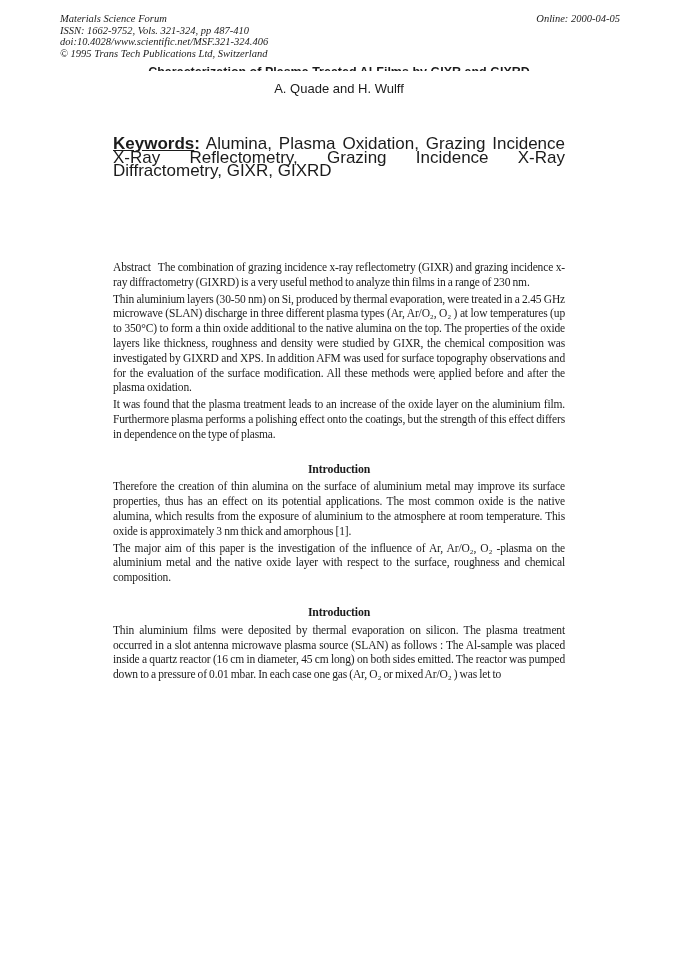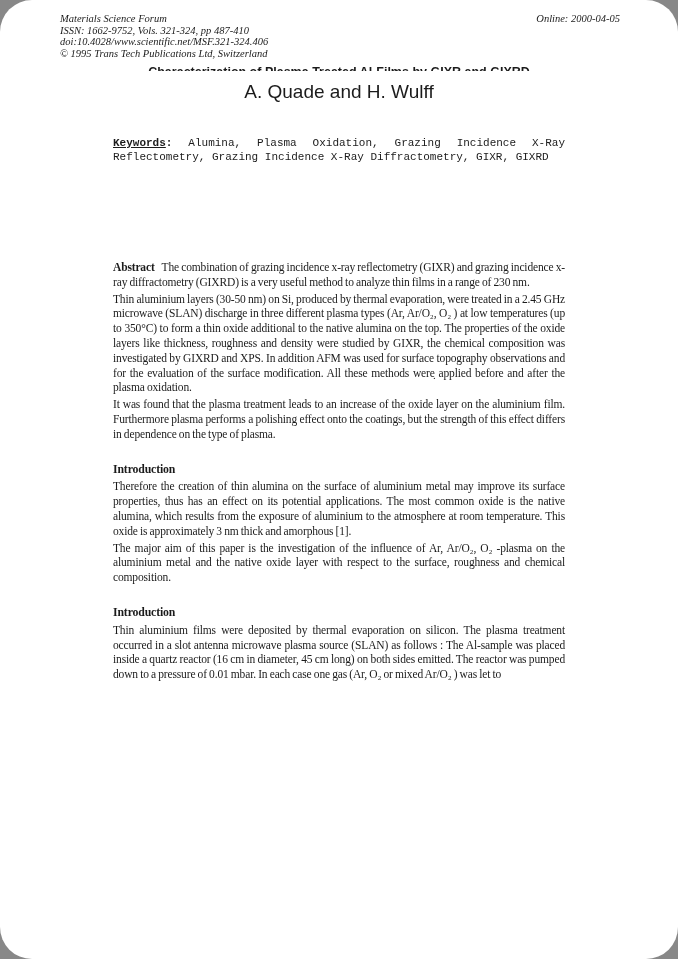--- a/index.html
+++ b/index.html
@@ -3,21 +3,20 @@
 <meta charset="utf-8">
 <style>
   html,body { margin:0; padding:0; background:#888; }
   .page {
     position:relative;
     width:678px; height:959px;
     background:#ffffff;
     color:#1b1b1b;
     font-family:"Liberation Serif","DejaVu Serif",serif;
     overflow:hidden;
-    border-radius:32px;
   }
   
   .header {
     position:absolute; top:13px; left:60px; right:58px;
     display:flex; justify-content:space-between;
     font-style:italic; font-size:10.5px; line-height:11.6px;
   }
   .header-left div { white-space:nowrap; }
   .header-right { text-align:right; white-space:nowrap; }
 
@@ -31,53 +30,53 @@
     font-family:"Liberation Sans","DejaVu Sans",sans-serif;
     font-weight:bold; font-size:12.5px; line-height:16px;
     margin-top:-8px; white-space:nowrap;
   }
 
   
   .authors {
     position:absolute; top:81px; left:0; width:100%;
     text-align:center;
     font-family:"Liberation Sans","DejaVu Sans",sans-serif;
-    font-size:19px;
+    font-size:13px;
   }
   .affiliation {
     position:absolute; top:102px; left:0; width:100%;
     text-align:center;
     font-family:"Liberation Sans","DejaVu Sans",sans-serif;
     font-size:11px; line-height:12.5px;
   }
 
   
   .keywords {
     position:absolute; top:137px; left:113px; width:452px;
-    font-family:Liberation Mono, monospace;
-    font-size:11px; line-height:13.5px;
+    font-family:Liberation Sans, sans-serif;
+    font-size:17px; line-height:13.5px;
     text-align:justify;
   }
   .kw-label { font-weight:bold; text-decoration:underline; }
   .kw-colon { font-weight:bold; }
 
   
   .body-text {
     position:absolute; top:260px; left:113px; width:452px;
     font-size:11.5px; line-height:14.8px;
     letter-spacing:-0.15px; word-spacing:-0.5px;
     text-align:justify;
   }
   .body-text p { margin:0 0 2px 0; }
   .section-heading {
     font-size:11.8px; font-weight:bold;
     margin:20px 0 3px 0;
-    text-align:left;
+    text-align:center;
   }
-  .abs-label { font-weight:bold; margin-right:7px; }
+  .abs-label { font-weight:normal; margin-right:7px; }
 
   
   .artifact-dot {
     position:absolute; left:433px; top:370px;
     font-size:11px; line-height:11px;
   }
 </style>
 </head>
 <body>
 

